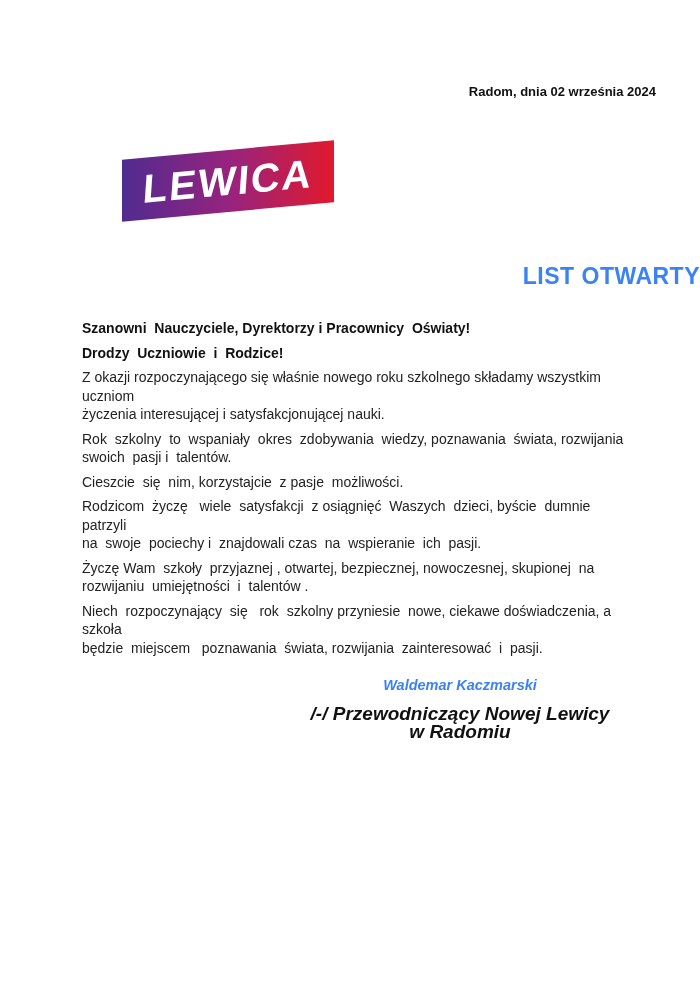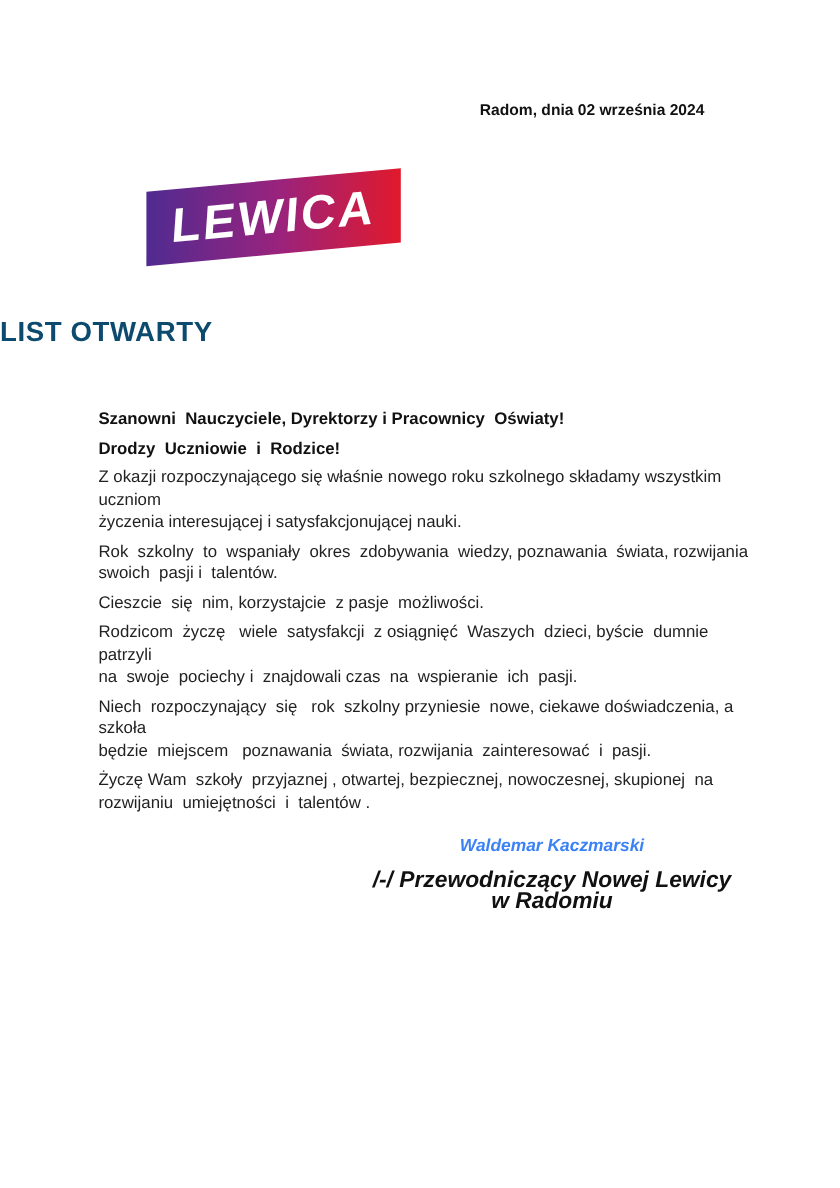--- a/index.html
+++ b/index.html
@@ -13,21 +13,21 @@
     position: relative;
     width: 700px;
     height: 990px;
     background: #ffffff;
     overflow: hidden;
     box-sizing: border-box;
     padding-top: 85px;
   }
   .date-line {
     text-align: right;
-    padding-right: 113px;
+    padding-right: 44px;
     font-size: 13px;
     font-weight: bold;
     line-height: 14px;
     color: #111;
   }
   .logo {
     margin-top: 51px;
     margin-left: 122px;
     width: 212px;
     height: 62px;
@@ -41,29 +41,29 @@
     color: #ffffff;
     font-weight: bold;
     font-size: 40px;
     letter-spacing: 2px;
     transform: skewX(-4deg);
     line-height: 1;
     user-select: none;
   }
   .letter-title {
     margin: 51px 0 0 0;
-    text-align: left;
+    text-align: right;
     font-size: 23px;
     line-height: 27px;
     font-weight: bold;
     letter-spacing: 0.5px;
-    color: #0c4a6e;
+    color: #3b82f6;
   }
   .letter-body {
-    margin-top: 49px;
+    margin-top: 29px;
     margin-left: 82px;
     width: 548px;
   }
   .letter-body p {
     margin: 0 0 6px 0;
     font-size: 14px;
     line-height: 18.5px;
     white-space: pre-wrap;
     color: #222;
   }
@@ -110,24 +110,24 @@
     <p class="salutation">Szanowni  Nauczyciele, Dyrektorzy i Pracownicy  Oświaty!</p>
     <p class="salutation">Drodzy  Uczniowie  i  Rodzice!</p>
 
     <p>Z okazji rozpoczynającego się właśnie nowego roku szkolnego składamy wszystkim uczniom
 życzenia interesującej i satysfakcjonującej nauki.</p>
     <p>Rok  szkolny  to  wspaniały  okres  zdobywania  wiedzy, poznawania  świata, rozwijania
 swoich  pasji i  talentów.</p>
     <p>Cieszcie  się  nim, korzystajcie  z pasje  możliwości.</p>
     <p>Rodzicom  życzę   wiele  satysfakcji  z osiągnięć  Waszych  dzieci, byście  dumnie  patrzyli
 na  swoje  pociechy i  znajdowali czas  na  wspieranie  ich  pasji.</p>
+    <p>Życzę Wam  szkoły  przyjaznej , otwartej, bezpiecznej, nowoczesnej, skupionej  na
+rozwijaniu  umiejętności  i  talentów .</p>
     <p>Niech  rozpoczynający  się   rok  szkolny przyniesie  nowe, ciekawe doświadczenia, a  szkoła
 będzie  miejscem   poznawania  świata, rozwijania  zainteresować  i  pasji.</p>
-    <p>Życzę Wam  szkoły  przyjaznej , otwartej, bezpiecznej, nowoczesnej, skupionej  na
-rozwijaniu  umiejętności  i  talentów .</p>
   </div>
 
   <div class="signature">
     <div class="sig-name">Waldemar Kaczmarski</div>
     <div class="sig-role">/-/ Przewodniczący Nowej Lewicy w Radomiu</div>
   </div>
 
 </div>
 
 </body></html>

